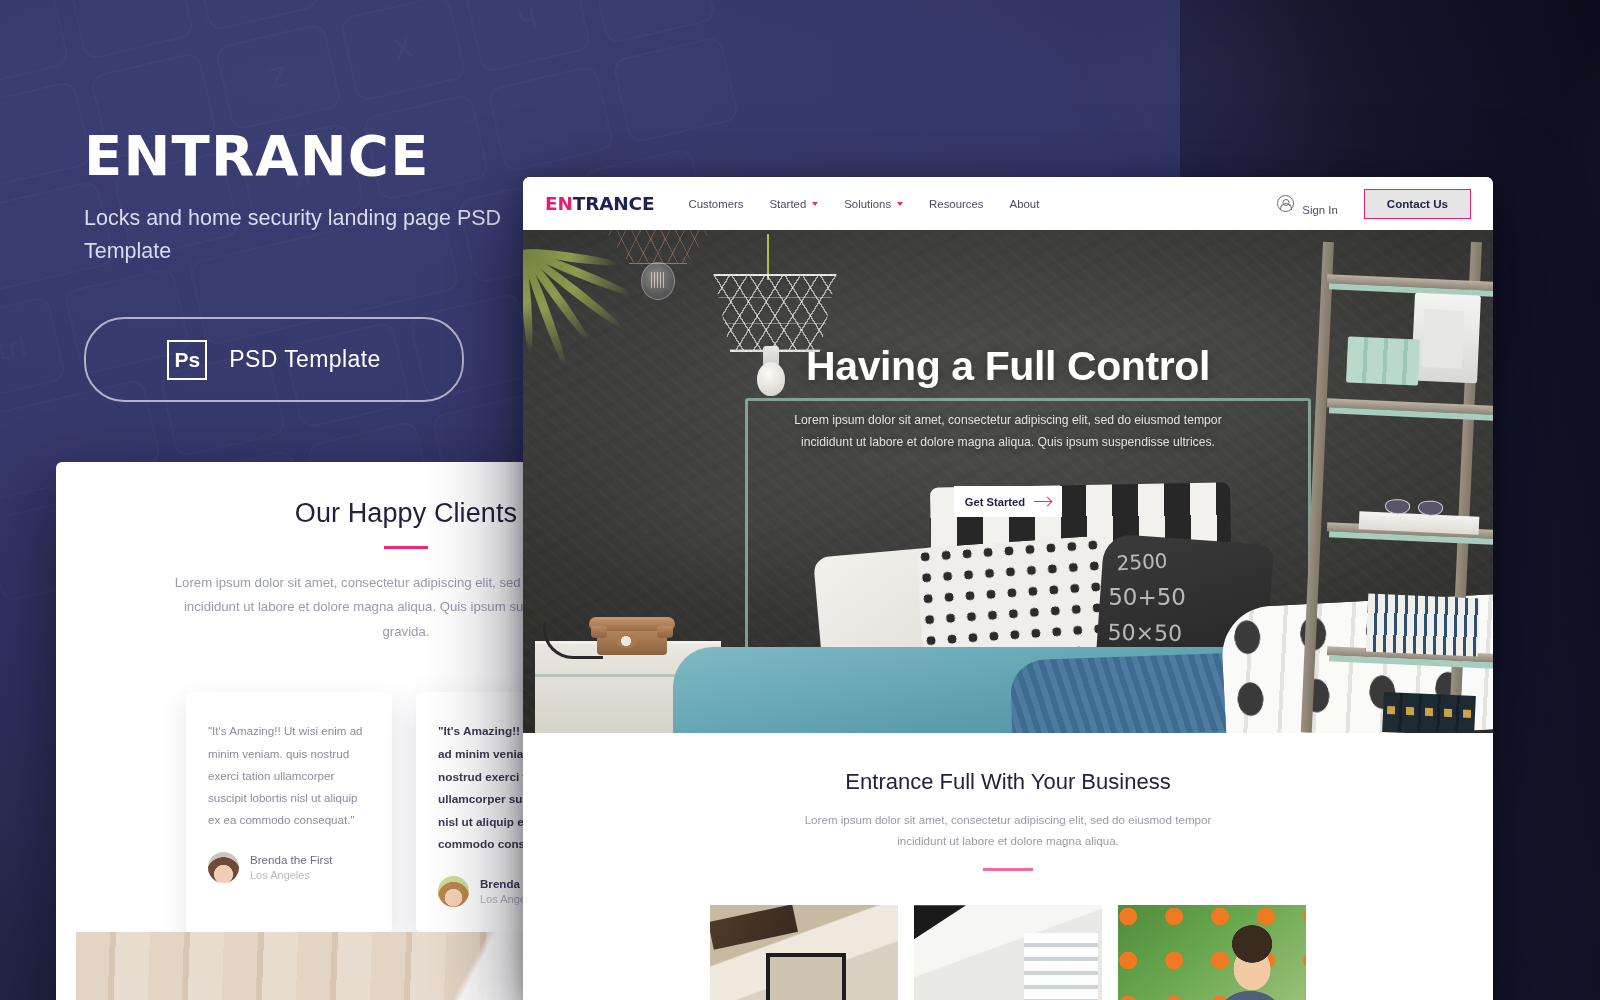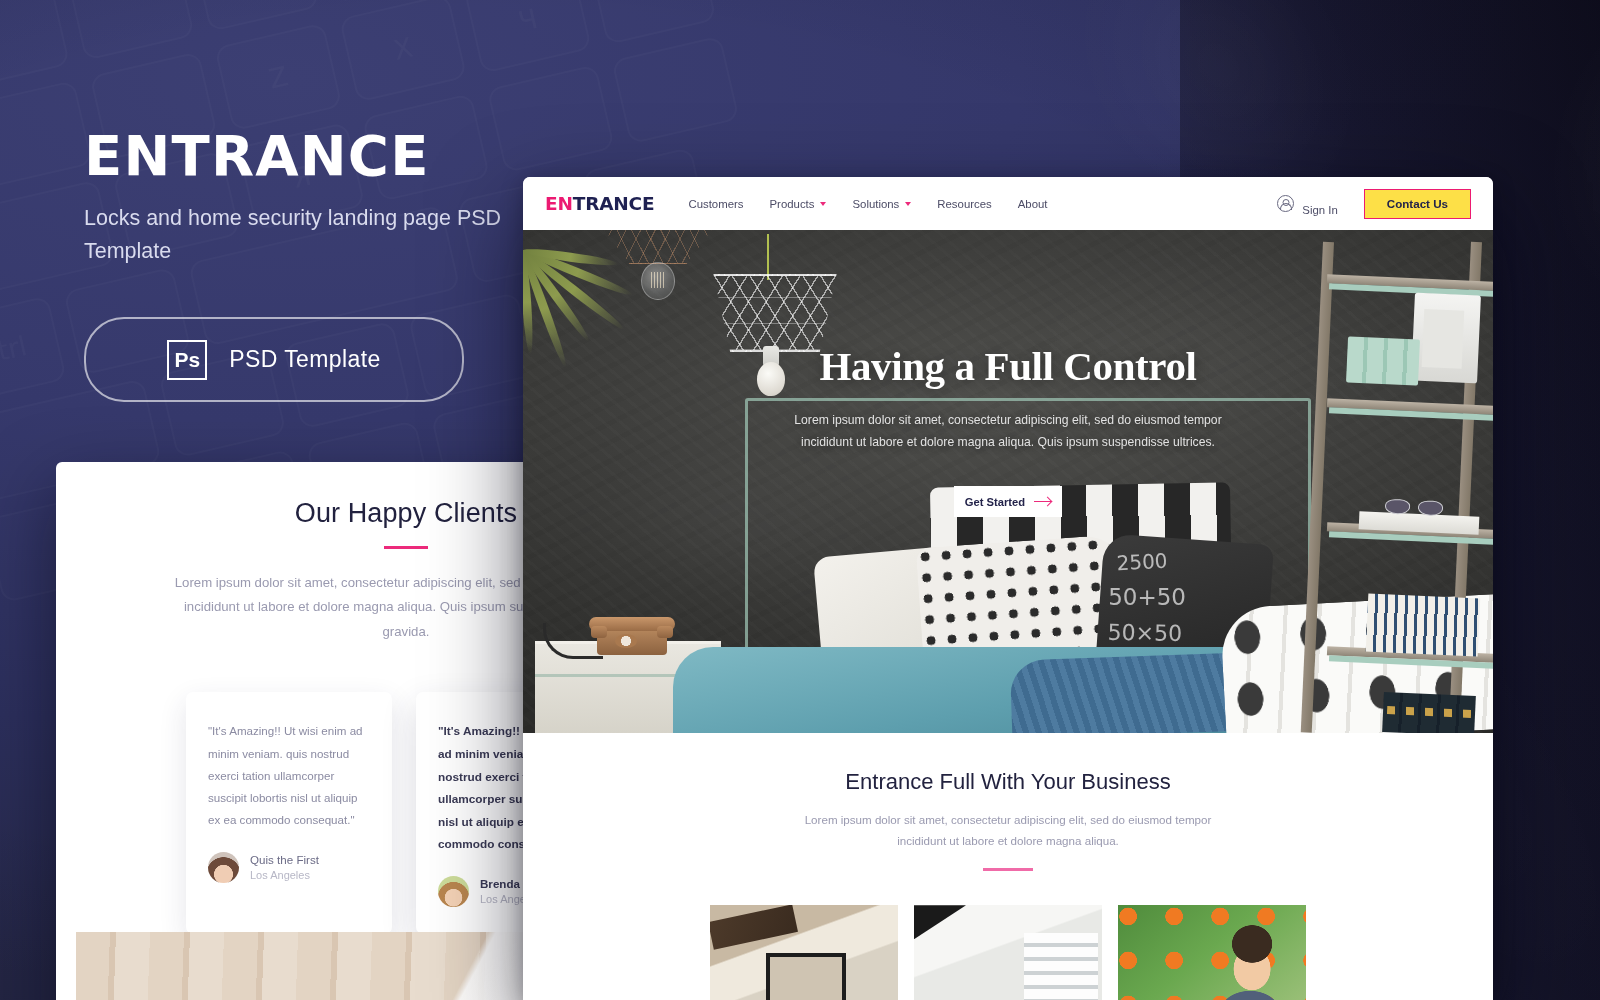--- a/index.html
+++ b/index.html
@@ -222,21 +222,21 @@
     content: ""; position: absolute; left: 50%; bottom: 1.4px; transform: translateX(-50%);
     width: 10px; height: 5.5px; border: 1.2px solid #6a6a82; border-bottom: none;
     border-radius: 6px 6px 0 0;
   }
   .signin-label { font-size: 11.4px; color: #4c4c66; margin-top: 13px; }
   .contact-btn {
     border: 1.6px solid #ec1a72; color: #23234a;
     font-size: 11.6px; font-weight: 700;
     padding: 0 22px; height: 30px;
     display: flex; align-items: center; justify-content: center;
-    margin-right: 22px; cursor: pointer; background: #fde047;
+    margin-right: 22px; cursor: pointer; background: #e5e5e5;
   }
 
   
   .hero {
     position: relative; height: 503px; overflow: hidden;
     background:
       radial-gradient(ellipse 90% 70% at 48% 34%, #4f4f4c 0%, #3f3f3d 42%, #333331 75%, #2b2b29 100%);
   }
   .wall-tex {
     position: absolute; inset: 0; opacity: .55;
@@ -314,21 +314,21 @@
     width: 566px; height: 330px;
     border: 3px solid rgba(160,198,182,.72);
     border-bottom: none;
     border-radius: 3px;
   }
 
   
   .hero-copy { position: absolute; left: 0; right: 0; top: 112px; text-align: center; z-index: 4; }
   .hero-h1 {
     color: #fff; font-size: 41px; line-height: 1.18; font-weight: 700;
-    letter-spacing: -.4px; font-family: Liberation Serif, serif;
+    letter-spacing: -.4px; font-family: Liberation Sans, sans-serif;
     text-shadow: 0 2px 14px rgba(0,0,0,.35);
   }
   .hero-p {
     margin: 20px auto 0; width: 690px;
     color: #e2e2e2; font-size: 12.2px; line-height: 1.8;
     text-shadow: 0 1px 8px rgba(0,0,0,.45);
   }
   .get-started {
     margin: 32px auto 0; width: 108px; height: 31px; background: #fff;
     display: flex; align-items: center; justify-content: center; gap: 9px;
@@ -604,21 +604,21 @@
         <span>suspendisse ultrices gravida.</span>
       </div>
     </div>
 
     <div class="tst-cards">
       <div class="tst-card">
         <div class="tst-quote">"It's Amazing!! Ut wisi enim ad minim veniam. quis nostrud exerci tation ullamcorper suscipit lobortis nisl ut aliquip ex ea commodo consequat."</div>
         <div class="tst-person">
           <div class="tst-ava a1"></div>
           <div>
-            <div class="tst-name">Quis the First</div>
+            <div class="tst-name">Brenda the First</div>
             <div class="tst-loc">Los Angeles</div>
           </div>
         </div>
       </div>
       <div class="tst-card active">
         <div class="tst-quote">"It's Amazing!! Ut wisi enim ad minim veniam, quis nostrud exerci tation ullamcorper suscipit lobortis nisl ut aliquip ex ea commodo consequat."</div>
         <div class="tst-person">
           <div class="tst-ava a2"></div>
           <div>
             <div class="tst-name">Brenda Song</div>
@@ -650,21 +650,21 @@
 
     <div class="navbar">
       <div class="logo">
         <span class="en">EN</span><span class="trance">TRANCE</span>
       </div>
       <div class="navlinks">
         <div class="navlink">
           <span>Customers</span>
         </div>
         <div class="navlink">
-          <span>Products</span>
+          <span>Started</span>
           <span class="caret"></span>
         </div>
         <div class="navlink">
           <span>Solutions</span>
           <span class="caret"></span>
         </div>
         <div class="navlink">
           <span>Resources</span>
         </div>
         <div class="navlink">

